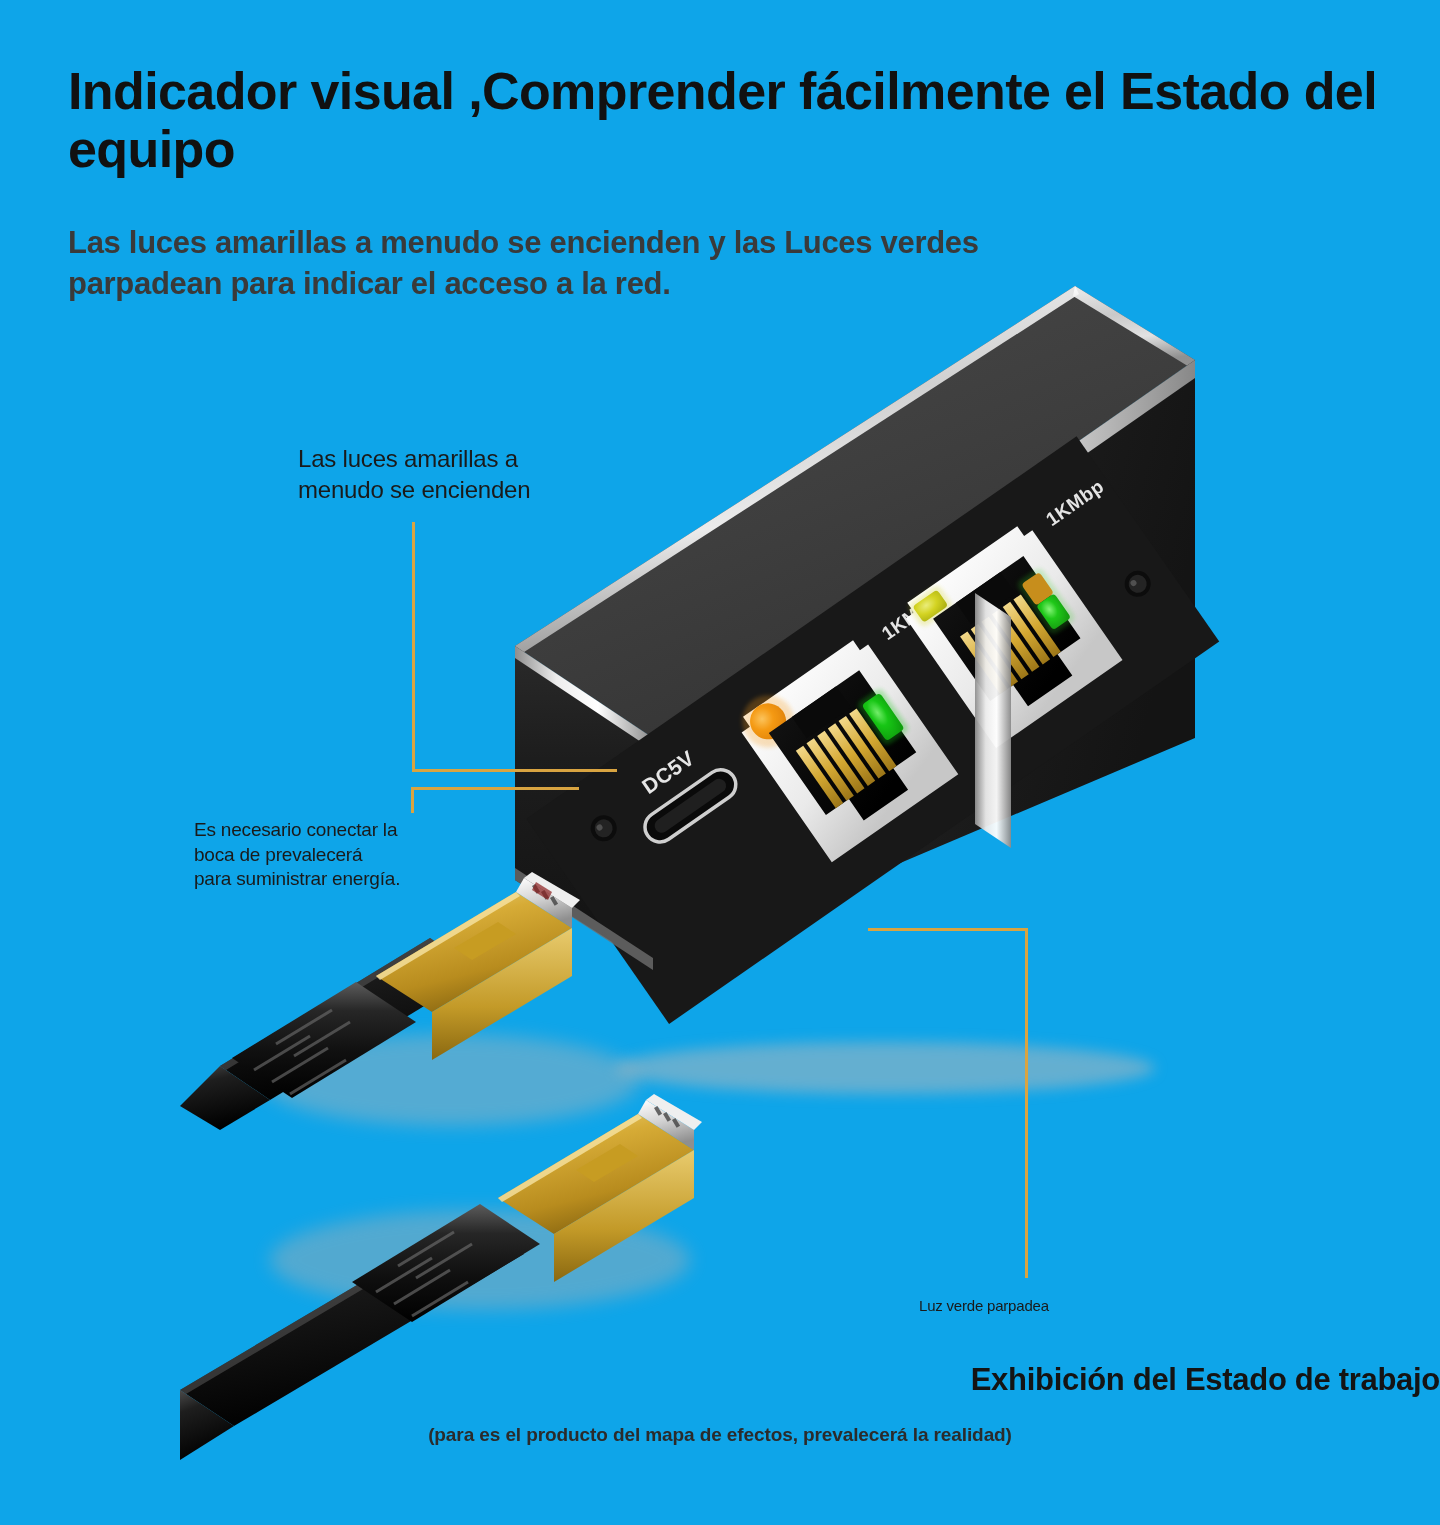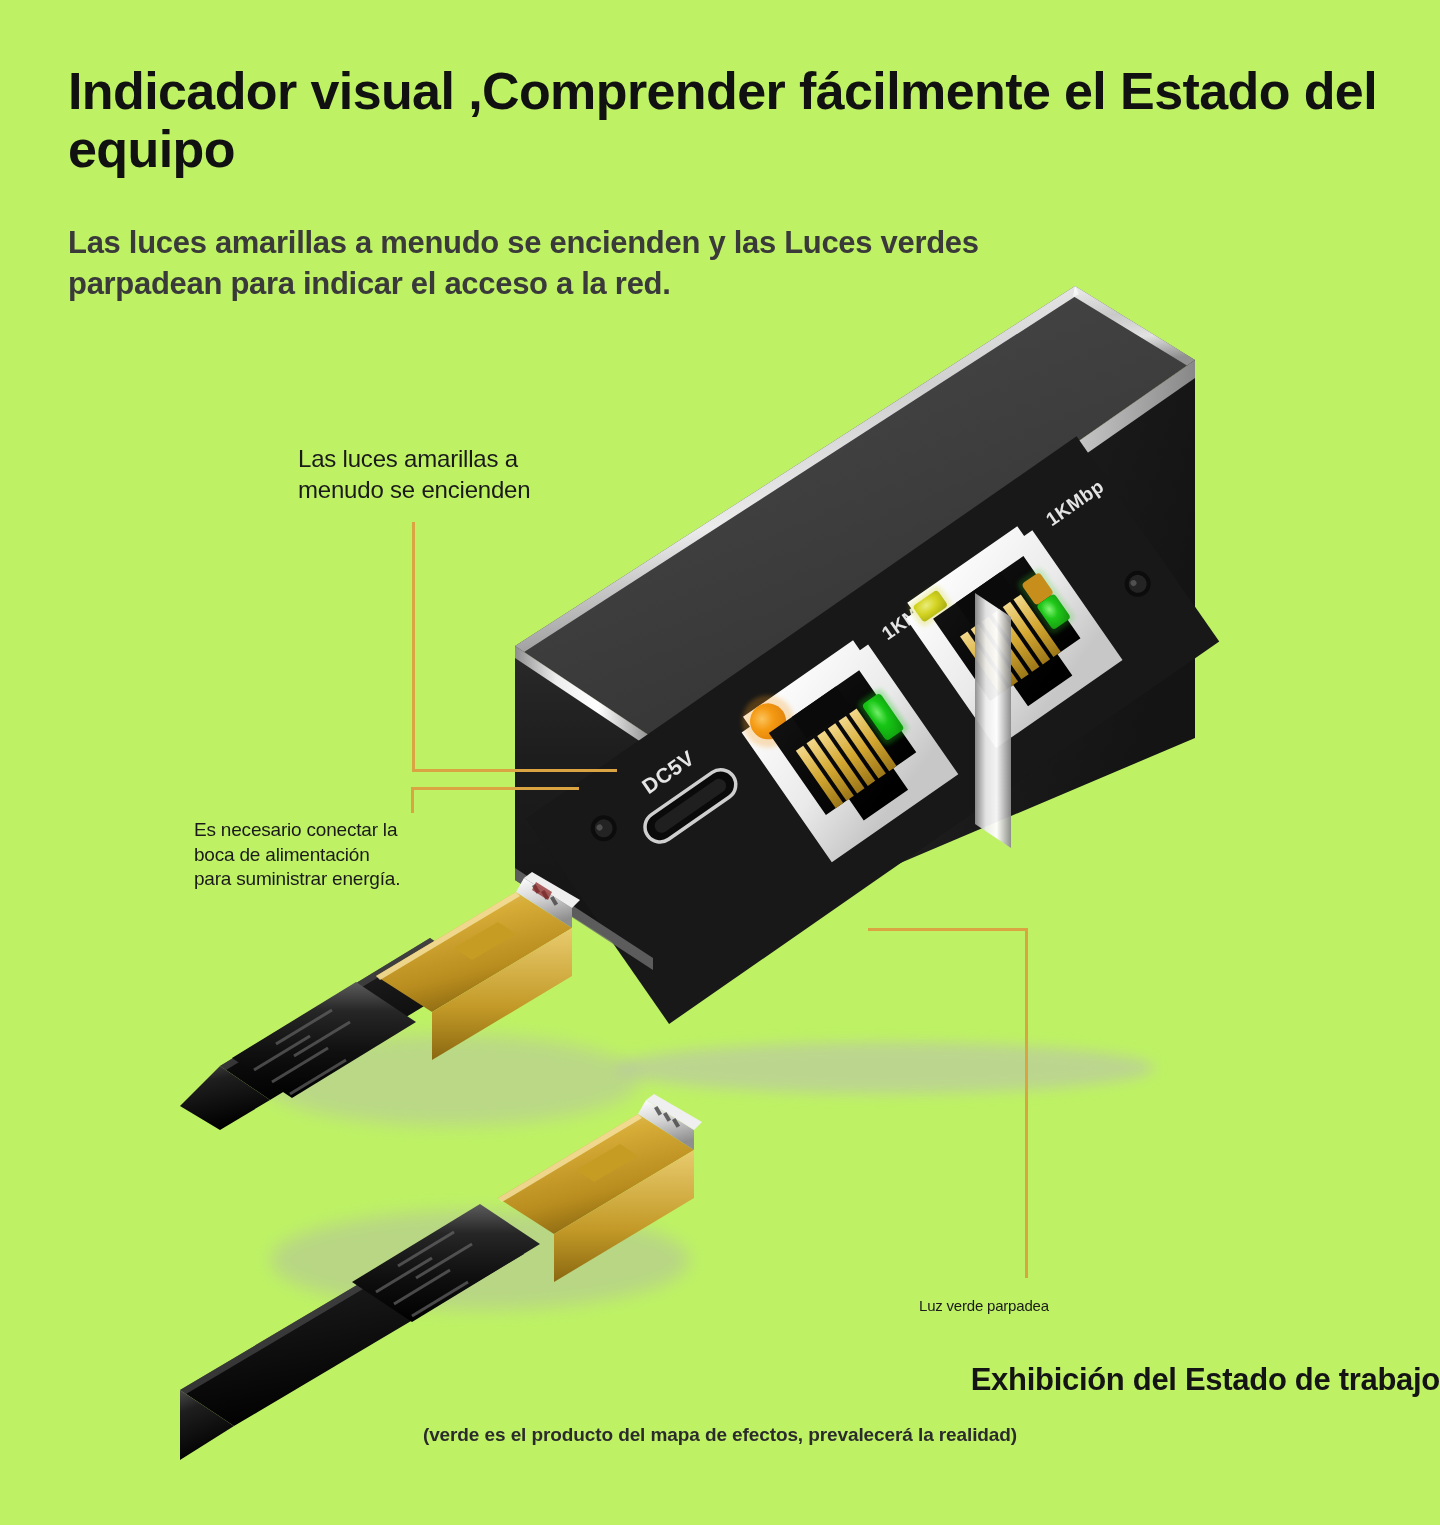--- a/index.html
+++ b/index.html
@@ -11,21 +11,21 @@
     background: #ffffff;
     font-family: "Liberation Sans", sans-serif;
     overflow: hidden;
     position: relative;
   }
 
   #page {
     position: relative;
     width: 1440px;
     height: 1525px;
-    background: #bef264;
+    background: #0ea5e9;
     overflow: hidden;
   }
 
   
   .headline {
     position: absolute;
     left: 68px;
     top: 62px;
     width: 1330px;
     font-size: 52px;
@@ -432,31 +432,31 @@
 
         <polygon points="0,560 54,596 0,630 0,560" fill="url(#cBlack)"></polygon>
       </g>
     </svg>
   </div>
 
   <div class="callout callout-top">Las luces amarillas a
 menudo se encienden</div>
 
   <div class="callout callout-power">Es necesario conectar la
-boca de alimentación
+boca de prevalecerá
 para suministrar energía.</div>
 
   <div class="callout callout-green">Luz verde parpadea</div>
 
   <div class="leader v" id="leader-top-v"></div>
   <div class="leader h" id="leader-top-h"></div>
 
   <div class="leader h" id="leader-pow-h"></div>
   <div class="leader v" id="leader-pow-v"></div>
 
   <div class="leader h" id="leader-grn-h"></div>
   <div class="leader v" id="leader-grn-v"></div>
 
   <div class="caption-main">Exhibición del Estado de trabajo</div>
 
-  <div class="caption-sub">(verde es el producto del mapa de efectos, prevalecerá la realidad)</div>
+  <div class="caption-sub">(para es el producto del mapa de efectos, prevalecerá la realidad)</div>
 
 </div>
 
 </body></html>

